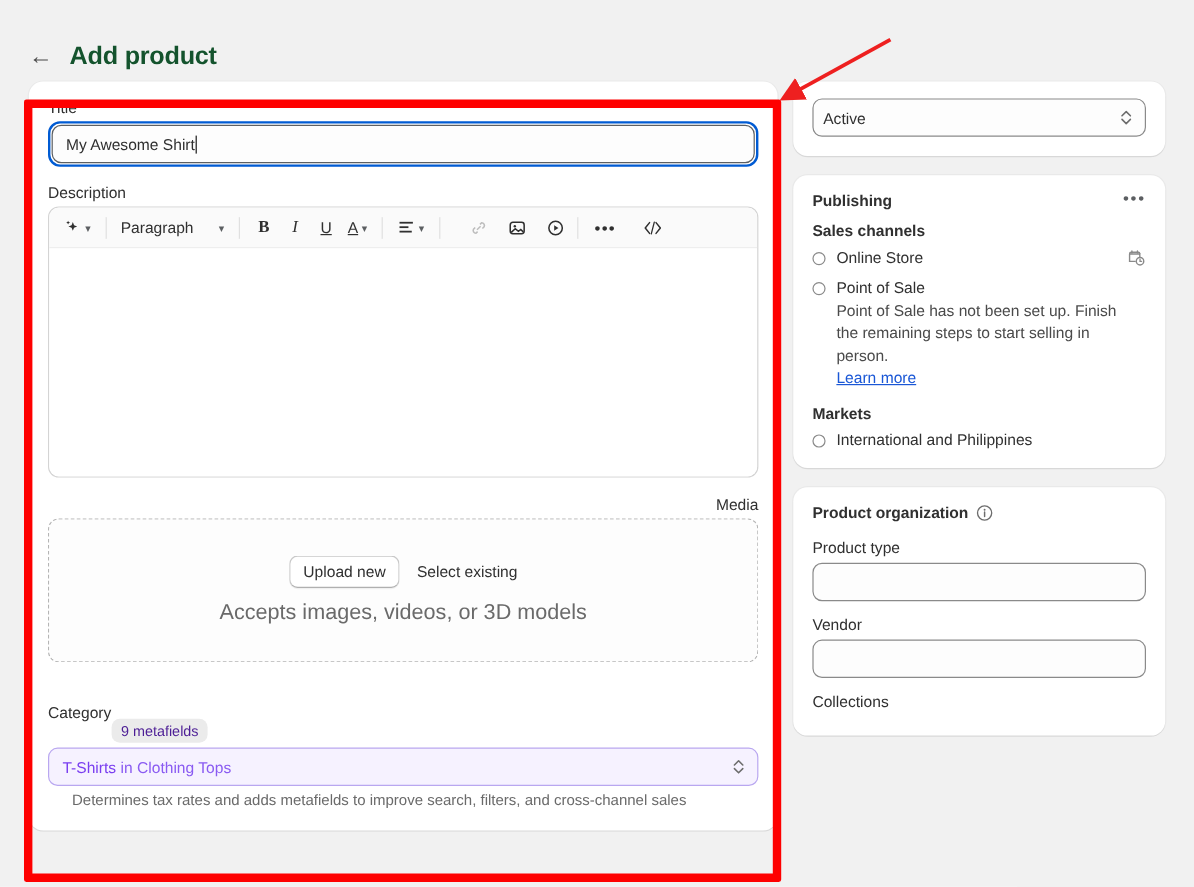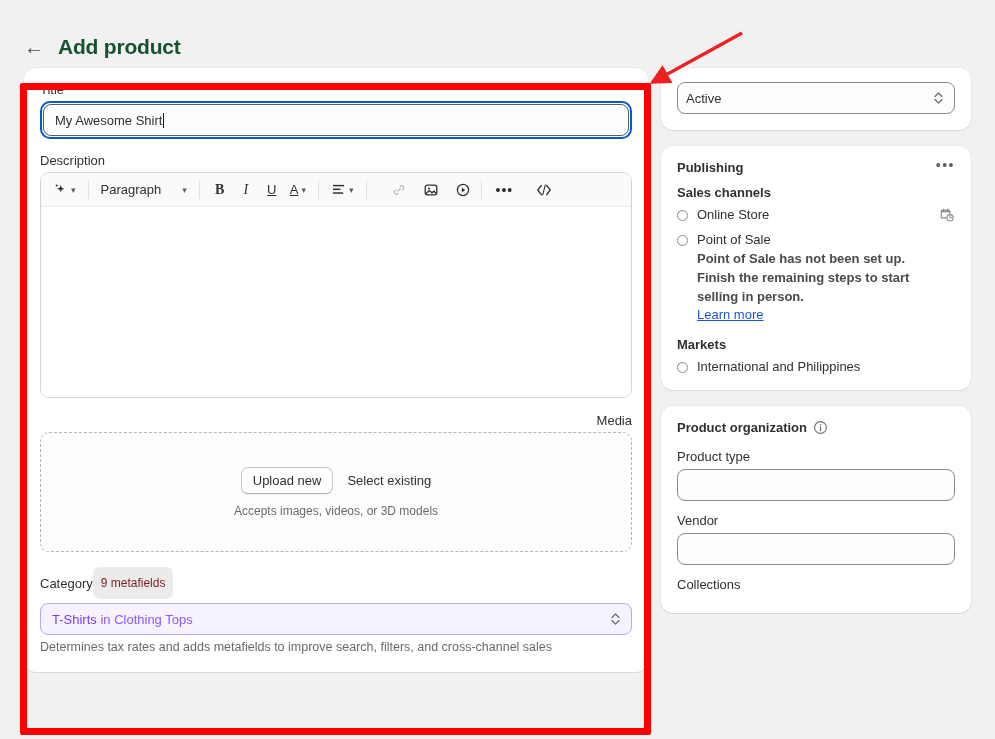--- a/index.html
+++ b/index.html
@@ -186,35 +186,36 @@
     color: #303030;
     font-family: "Liberation Sans", sans-serif;
     cursor: pointer;
     box-shadow: 0 1px 0 rgba(0,0,0,0.05);
   }
   .link-plain {
     font-size: 13px;
     color: #303030;
     cursor: pointer;
   }
-  .dz-hint { font-size: 12px; color: #6a6a6a; }
+  .dz-hint { font-size: 18px; color: #6a6a6a; }
 
   
   .cat-head {
     display: flex;
     align-items: center;
     justify-content: flex-start;
     margin-bottom: 4px;
   }
   .badge {
     background: #ebebeb;
-    color: #7f1d1d;
+    color: #4c1d95;
     font-size: 12px;
     border-radius: 7px;
-    padding: 9px 8px;
+    padding: 3px 8px;
+    margin-top: 32px;
   }
   .cat-select {
     position: relative;
     height: 32px;
     border: 1px solid #b9a7f0;
     background: #f6f2ff;
     border-radius: 8px;
     display: flex;
     align-items: center;
     padding: 0 11px;
@@ -230,20 +231,21 @@
     color: #6d6d6d;
     display: flex;
     flex-direction: column;
     line-height: 6px;
     font-size: 9px;
   }
   .cat-help {
     font-size: 12.5px;
     color: #6a6a6a;
     margin-top: 5px;
+    margin-left: 20px;
   }
 
   
   .side-title {
     font-size: 13px;
     font-weight: bold;
     color: #303030;
     margin-bottom: 8px;
   }
   .side-head-row {
@@ -306,21 +308,20 @@
     background: #fff;
     cursor: pointer;
   }
   .check-label { font-size: 13px; color: #303030; flex: 1; }
   .pos-note {
     font-size: 13px;
     color: #4a4a4a;
     line-height: 19px;
     margin: 0 0 0 20px;
     max-width: 240px;
-    font-weight: bold;
   }
   .learn-link {
     display: inline-block;
     margin: 1px 0 0 20px;
     font-size: 13px;
     color: #1a57d6;
     text-decoration: underline;
     cursor: pointer;
   }
   .side-field-label {

